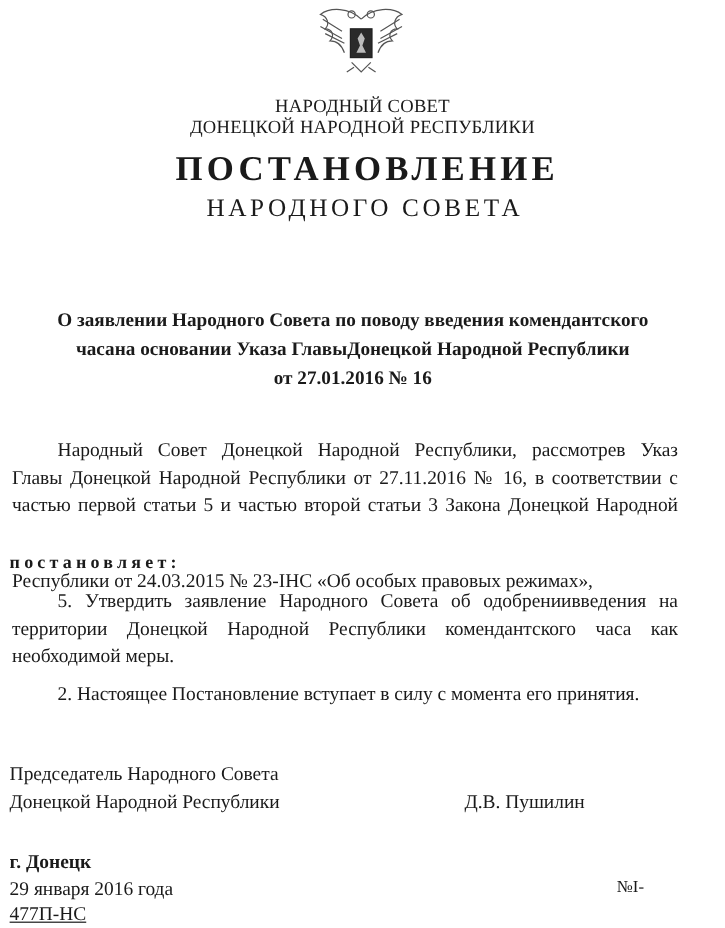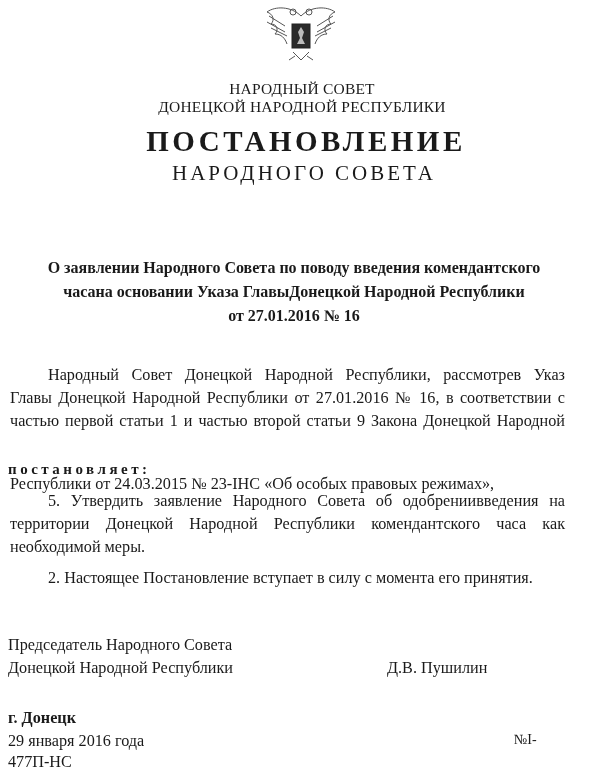--- a/index.html
+++ b/index.html
@@ -29,21 +29,21 @@
     .p1a { top: 492px; left: 48px; width: 517px; }
     .p1b { top: 515px; }
     .p1c { top: 538px; left: 10px; text-align: center; }
     .p2 { top: 569px; left: 48px; }
     .sig1 { top: 636px; left: 8px; }
     .sig2 { top: 659px; left: 8px; }
     .signame { top: 659px; left: 387px; }
     .city { top: 709px; left: 8px; font-weight: bold; }
     .date { top: 732px; left: 8px; }
     .num1 { top: 732px; left: 514px; font-size: 14px; }
-    .num2 { top: 753px; left: 8px; }
+    .num2 { top: 753px; left: 8px; text-decoration: underline; }
   </style>
 </head>
 <body>
 
 <div>
 
   <svg class="abs emblem" viewBox="0 0 92 62">
     <g fill="none" stroke="#555" stroke-width="1">
       <path d="M46 14 C36 4, 20 4, 12 10 C18 12, 20 18, 16 22 C22 22, 24 28, 20 32 C26 32, 30 36, 32 42"></path>
       <path d="M46 14 C56 4, 72 4, 80 10 C74 12, 72 18, 76 22 C70 22, 68 28, 72 32 C66 32, 62 36, 60 42"></path>
@@ -60,22 +60,22 @@
   <div class="abs center org1">НАРОДНЫЙ СОВЕТ</div>
   <div class="abs center org2">ДОНЕЦКОЙ НАРОДНОЙ РЕСПУБЛИКИ</div>
   <div class="abs center title1">ПОСТАНОВЛЕНИЕ</div>
   <div class="abs center title2">НАРОДНОГО СОВЕТА</div>
 
   <div class="abs center subj s1">О заявлении Народного Совета по поводу введения комендантского</div>
   <div class="abs center subj s2">часана основании Указа ГлавыДонецкой Народной Республики</div>
   <div class="abs center subj s3">от 27.01.2016 № 16</div>
 
   <div class="abs body-line just bl1">Народный Совет Донецкой Народной Республики, рассмотрев Указ</div>
-  <div class="abs body-line just bl2">Главы Донецкой Народной Республики от 27.01.2016 № 16, в соответствии с</div>
-  <div class="abs body-line just bl3">частью первой статьи 1 и частью второй статьи 9 Закона Донецкой Народной</div>
+  <div class="abs body-line just bl2">Главы Донецкой Народной Республики от 27.11.2016 № 16, в соответствии с</div>
+  <div class="abs body-line just bl3">частью первой статьи 5 и частью второй статьи 3 Закона Донецкой Народной</div>
   <div class="abs body-line bl4">Республики от 24.03.2015 № 23-IНС «Об особых правовых режимах»,</div>
 
   <div class="abs decree">постановляет:</div>
 
   <div class="abs body-line just p1a">5. Утвердить заявление Народного Совета об одобрениивведения на</div>
   <div class="abs body-line just p1b">территории Донецкой Народной Республики комендантского часа как</div>
   <div class="abs body-line p1c">необходимой меры.</div>
 
   <div class="abs body-line p2">2. Настоящее Постановление вступает в силу с момента его принятия.</div>
 

